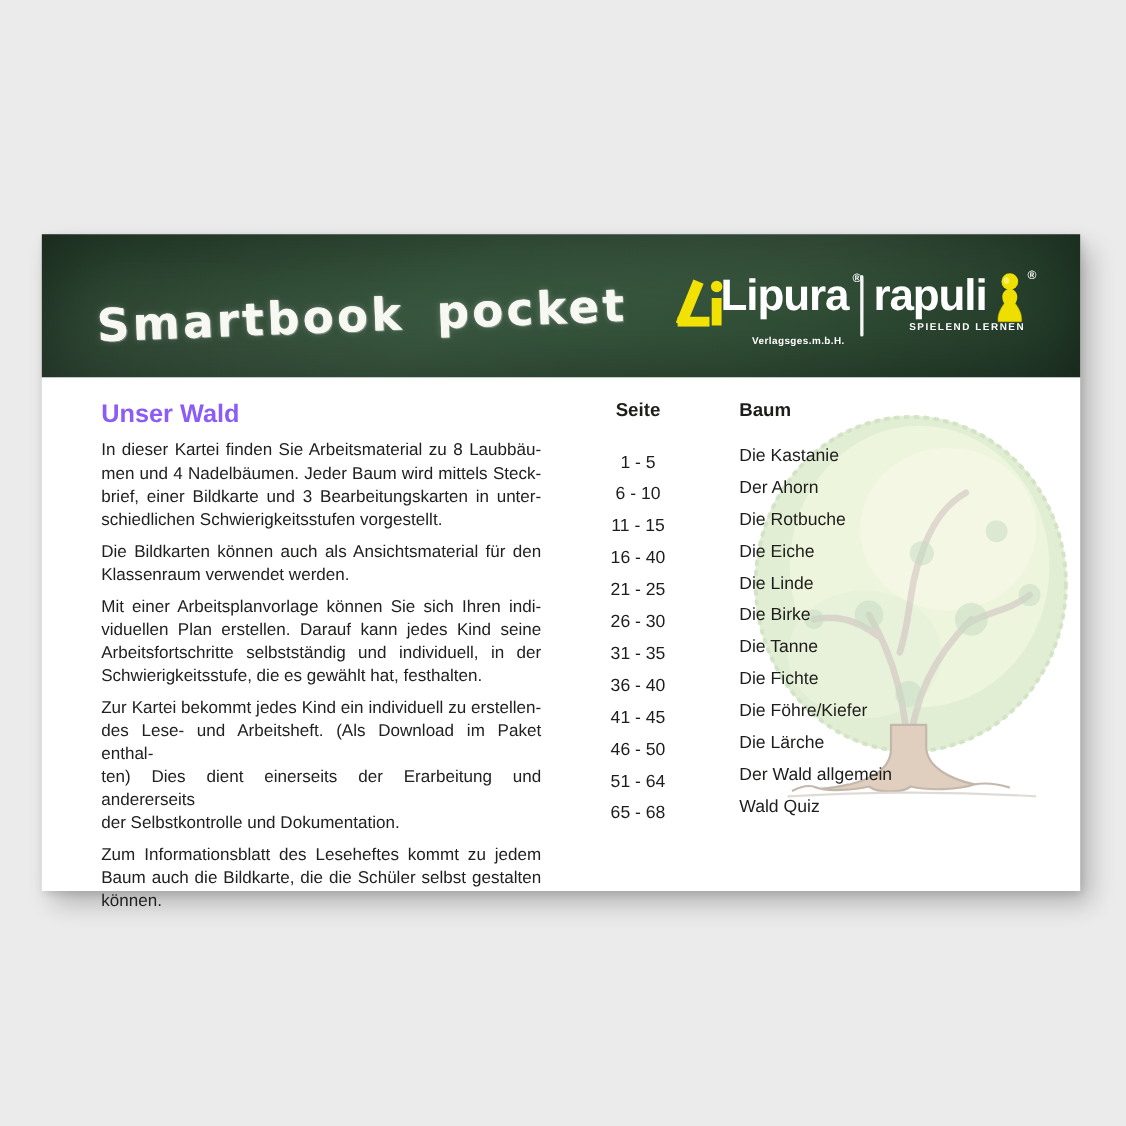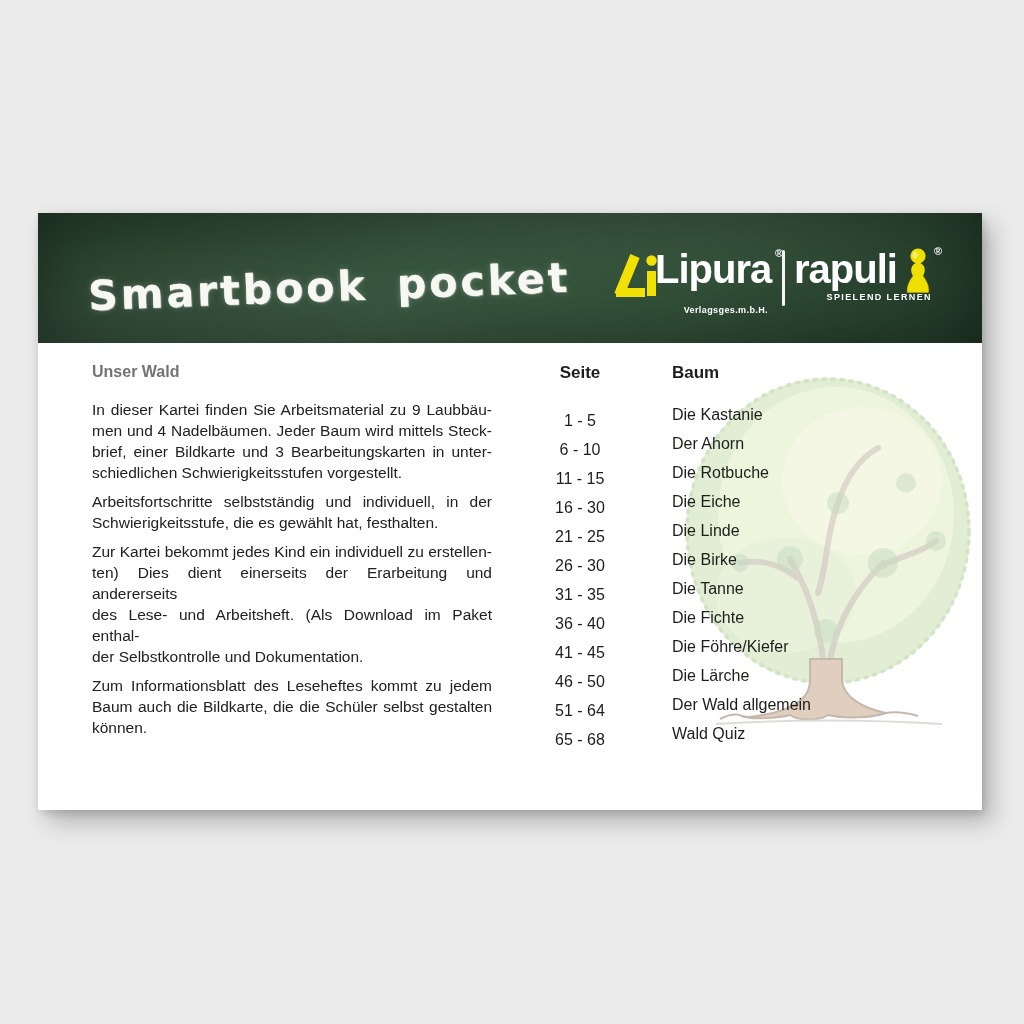--- a/index.html
+++ b/index.html
@@ -32,21 +32,21 @@
   .rapuli{position:absolute;left:756px;top:36px;width:160px;height:60px;}
   .rapuli .wordmark{left:0;top:0;}
   .rapuli .picon{position:absolute;left:110px;top:-2px;}
   .rapuli .reg{left:140px;top:-4px;}
   .rapuli .logo-sub{left:0;top:79px;width:138px;text-align:right;letter-spacing:1.4px;}
   
   .lipura,.logo-sep,.rapuli{z-index:2;}
   .lipura .logo-sub{top:56px;}
   .rapuli .logo-sub{top:43px;}
   
-  .heading{position:absolute;left:54px;top:150px;font-size:16px;font-weight:700;color:#737373;z-index:2;}
+  .heading{position:absolute;left:54px;top:150px;font-size:23px;font-weight:700;color:#8b5cf6;z-index:2;}
   .paras{position:absolute;left:54px;top:186px;width:400px;z-index:2;color:#212120;}
   .para{margin-bottom:8px;}
   .line{font-size:15.5px;line-height:21px;}
   .line.j{text-align:justify;text-align-last:justify;}
   .index{position:absolute;left:505px;top:150px;z-index:2;color:#1d1d1b;}
   .ihead{display:flex;font-weight:700;font-size:17px;height:20px;margin-bottom:17px;}
   .ihead .pages{width:74px;text-align:center;}
   .ihead .tree{margin-left:55px;}
   .irow{display:flex;height:29px;align-items:center;font-size:16px;}
   .irow .pages{width:74px;text-align:center;margin-top:12px;}
@@ -114,33 +114,39 @@
       <circle cx="228" cy="120" r="10"></circle>
     </g>
     <path d="M132,296 L132,318 C132,334 118,344 95,350 C82,352 70,356 64,353 C74,357 100,355 112,352 C120,358 142,358 150,352 C166,356 194,355 208,350 C184,345 166,334 164,318 L164,296 Z" fill="#cbad90" stroke="#9b8470" stroke-width="2" stroke-linejoin="round"></path>
     <path d="M64,353 C58,350 50,352 42,356 M208,350 C220,348 230,350 240,353" fill="none" stroke="#9b8470" stroke-width="2"></path>
     <path d="M38,361 Q150,354 264,361" fill="none" stroke="#c9c2b6" stroke-width="2"></path>
   </svg>
 
   <div class="heading">Unser Wald</div>
   <div class="paras">
       <div class="para">
-        <div class="line j">In dieser Kartei finden Sie Arbeitsmaterial zu 9 Laubbäu-</div>
+        <div class="line j">In dieser Kartei finden Sie Arbeitsmaterial zu 8 Laubbäu-</div>
         <div class="line j">men und 4 Nadelbäumen. Jeder Baum wird mittels Steck-</div>
         <div class="line j">brief, einer Bildkarte und 3 Bearbeitungskarten in unter-</div>
         <div class="line">schiedlichen Schwierigkeitsstufen vorgestellt.</div>
       </div>
       <div class="para">
+        <div class="line j">Die Bildkarten können auch als Ansichtsmaterial für den</div>
+        <div class="line">Klassenraum verwendet werden.</div>
+      </div>
+      <div class="para">
+        <div class="line j">Mit einer Arbeitsplanvorlage können Sie sich Ihren indi-</div>
+        <div class="line j">viduellen Plan erstellen. Darauf kann jedes Kind seine</div>
         <div class="line j">Arbeitsfortschritte selbstständig und individuell, in der</div>
         <div class="line">Schwierigkeitsstufe, die es gewählt hat, festhalten.</div>
       </div>
       <div class="para">
         <div class="line j">Zur Kartei bekommt jedes Kind ein individuell zu erstellen-</div>
+        <div class="line j">des Lese- und Arbeitsheft. (Als Download im Paket enthal-</div>
         <div class="line j">ten) Dies dient einerseits der Erarbeitung und andererseits</div>
-        <div class="line j">des Lese- und Arbeitsheft. (Als Download im Paket enthal-</div>
         <div class="line">der Selbstkontrolle und Dokumentation.</div>
       </div>
       <div class="para">
         <div class="line j">Zum Informationsblatt des Leseheftes kommt zu jedem</div>
         <div class="line j">Baum auch die Bildkarte, die die Schüler selbst gestalten</div>
         <div class="line">können.</div>
       </div>
     </div>
 
   <div class="index">
@@ -155,21 +161,21 @@
         </div>
         <div class="irow">
           <span class="pages">6 - 10</span>
           <span class="tree">Der Ahorn</span>
         </div>
         <div class="irow">
           <span class="pages">11 - 15</span>
           <span class="tree">Die Rotbuche</span>
         </div>
         <div class="irow">
-          <span class="pages">16 - 30</span>
+          <span class="pages">16 - 40</span>
           <span class="tree">Die Eiche</span>
         </div>
         <div class="irow">
           <span class="pages">21 - 25</span>
           <span class="tree">Die Linde</span>
         </div>
         <div class="irow">
           <span class="pages">26 - 30</span>
           <span class="tree">Die Birke</span>
         </div>

